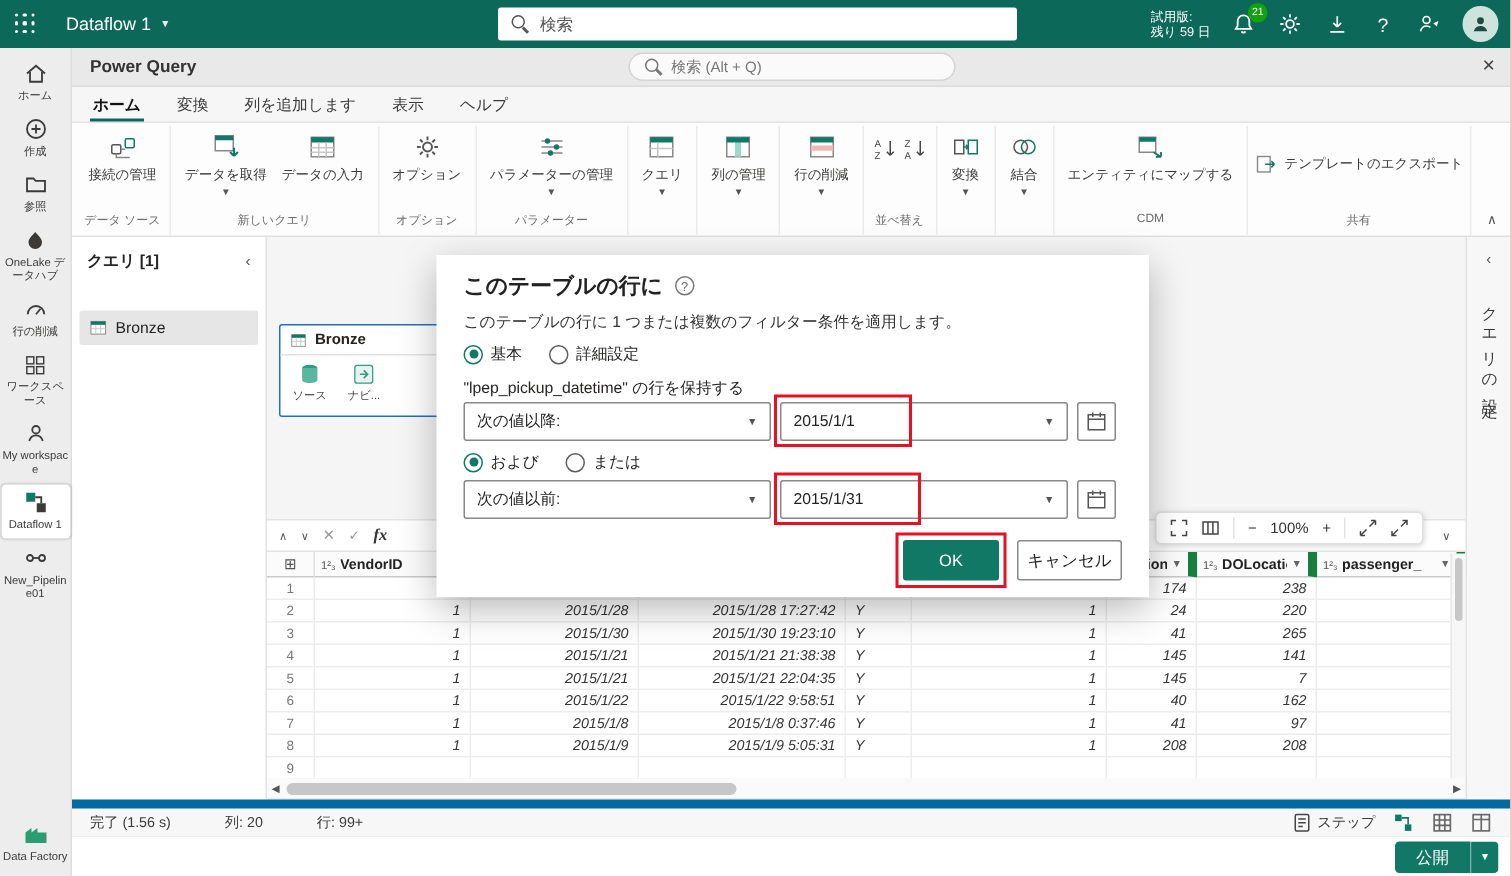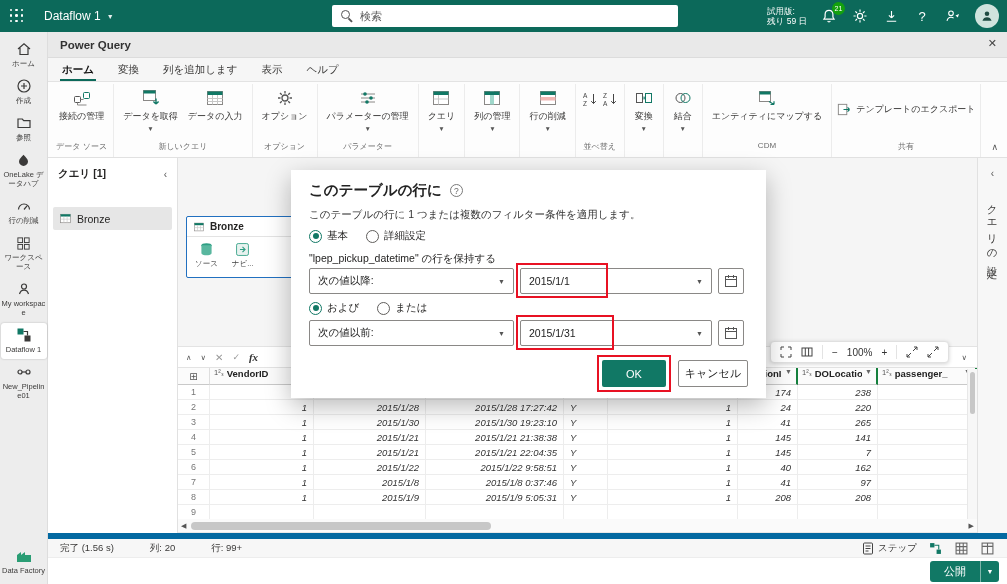--- a/index.html
+++ b/index.html
@@ -69,21 +69,21 @@
 .fb-nav{font-size:7.5px;color:#555;cursor:pointer}
 .fb-x{font-size:10px;color:#999;cursor:pointer}
 .fb-ck{font-size:9px;color:#999;cursor:pointer}
 .fb-fx{font-family:"Liberation Serif","DejaVu Serif",serif;font-style:italic;font-weight:bold;font-size:11px;color:#333;cursor:pointer}
 .fb-input{flex:1;height:16px}
 .fb-exp{font-size:7.5px;color:#555;cursor:pointer;margin-right:2px}
 
 .grid{position:absolute;left:130px;top:210px;width:799px;height:151px;overflow:hidden;background:#fff}
 .ghr{display:flex;height:17px;background:#fbfbfb}
 .gcorner{width:32px;flex:none;display:grid;place-items:center;border-right:1px solid #dedede;border-bottom:1px solid #c9c9c9;color:#555;font-size:10px}
-.gh{flex:none;display:flex;gap:3px;padding:0 4px;border-right:2px solid #15803d;border-bottom:1px solid #c9c9c9;font-size:9.5px;font-weight:bold;color:#222;overflow:hidden;cursor:pointer}
+.gh{flex:none;display:flex;align-items:center;gap:3px;padding:0 4px;border-right:6px solid #15803d;border-bottom:1px solid #c9c9c9;font-size:9.5px;font-weight:bold;color:#222;overflow:hidden;cursor:pointer}
 .gtype{font-size:7.5px;color:#555;font-weight:normal;flex:none}
 .gname{overflow:hidden;white-space:nowrap}
 .gfilter{margin-left:auto;font-size:7px;color:#666;flex:none}
 .grow{display:flex;height:15px}
 .gc{flex:none;display:flex;align-items:center;justify-content:flex-end;padding:0 6px;border-right:1px solid #ededed;border-bottom:1px solid #ededed;font-size:9.5px;font-style:italic;color:#333;overflow:hidden;white-space:nowrap}
 .gc.lft{justify-content:flex-start}
 .gc.rn{width:32px;justify-content:center;font-style:normal;color:#777;font-size:9px}
 .vscroll{position:absolute;right:30px;top:211px;width:10px;height:150px;background:#f7f7f7;border-left:1px solid #e8e8e8;z-index:5}
 .vthumb{margin:3px 2px 0;width:5px;height:42px;background:#c7c7c7;border-radius:3px}
 .hscroll{position:absolute;left:130px;top:361px;width:799px;height:14px;background:#fafafa;border-bottom:1px solid #e8e8e8;display:flex;align-items:center;padding:0 3px;gap:3px}
@@ -287,20 +287,24 @@
             <path d="M2 7l4-3v3l4-3v3h6v7H2z" fill="#2a9d74"></path>
           </svg>
         </span>
       <span class="sb-lb">Data Factory</span>
     </div>
   </div>
 
   <div class="pq">
     <div class="pq-titlebar">
       <span class="pq-title">Power Query</span>
+      <div class="pq-search">
+        <span class="mag lt"></span>
+        <span>検索 (Alt + Q)</span>
+      </div>
       <span class="pq-close">✕</span>
     </div>
 
     <div class="pq-tabs">
       <span class="tab active">ホーム</span>
       <span class="tab">変換</span>
       <span class="tab">列を追加します</span>
       <span class="tab">表示</span>
       <span class="tab">ヘルプ</span>
     </div>

